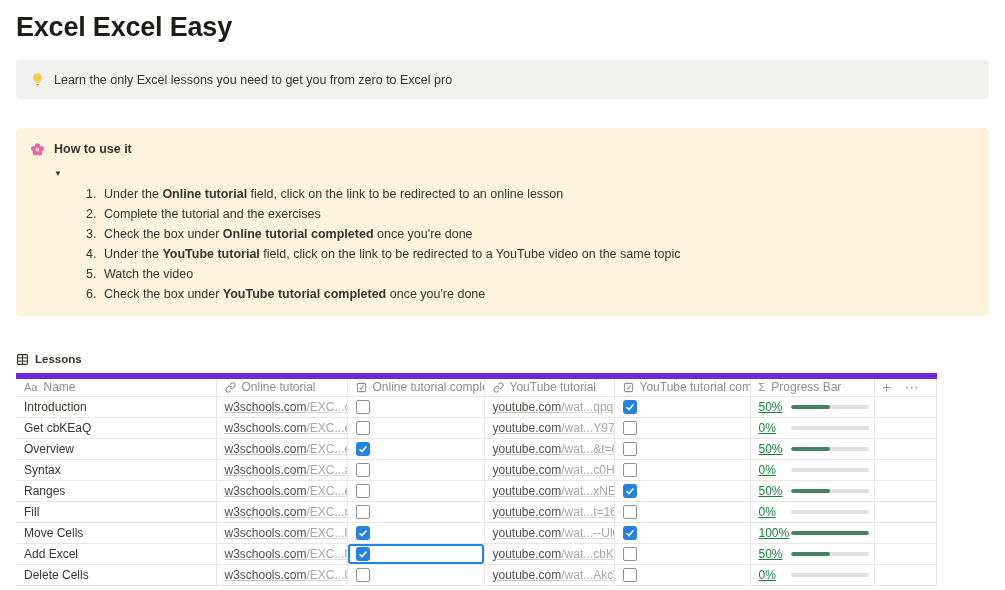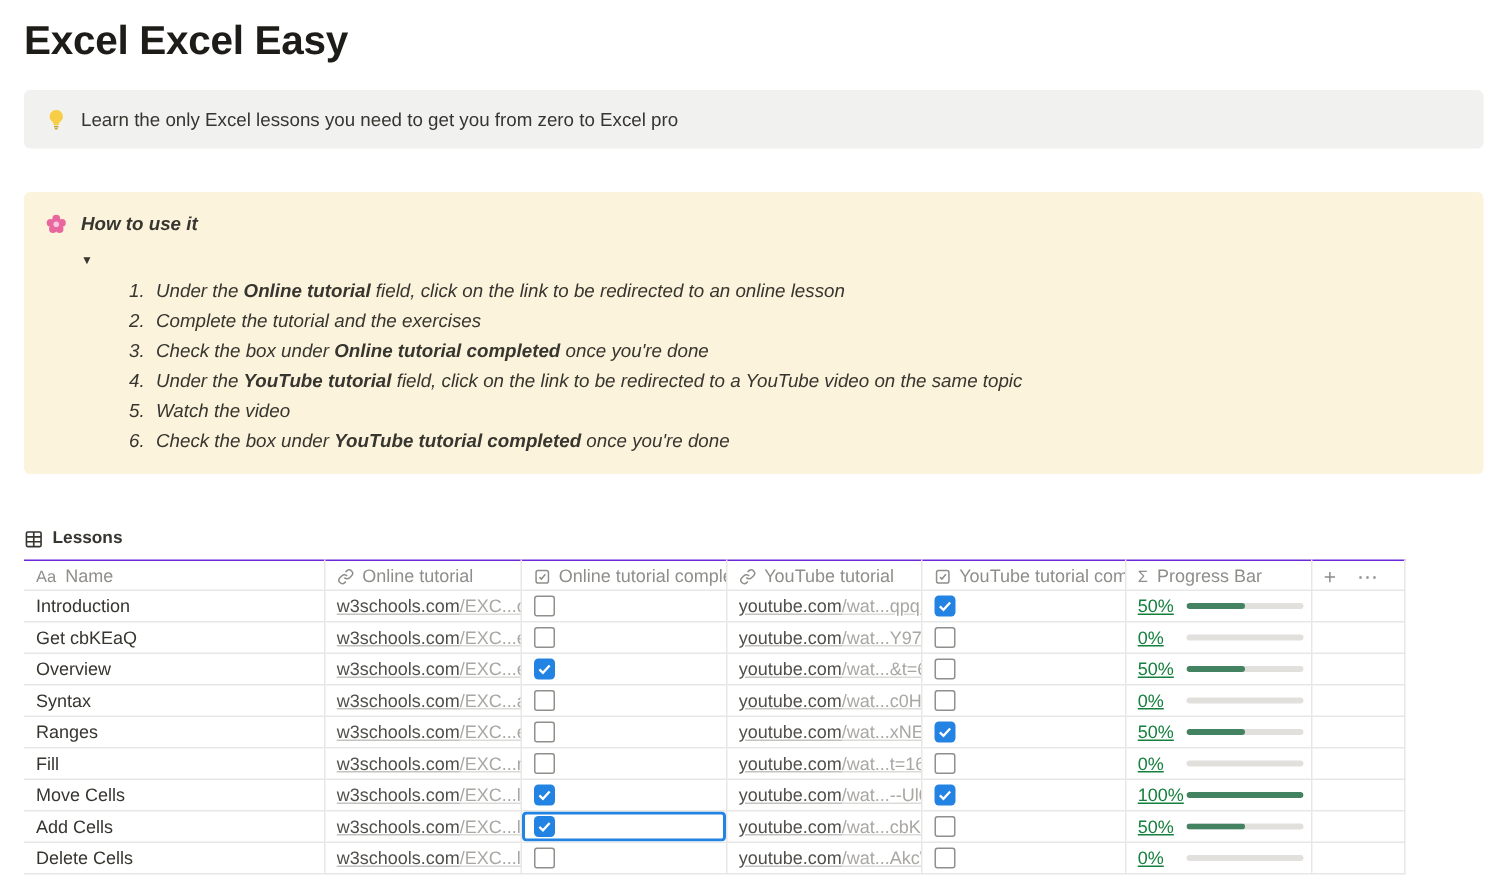--- a/index.html
+++ b/index.html
@@ -28,21 +28,20 @@
     text-align:center;
   }
   .callout-icon { flex:0 0 auto; width:15px; height:15px; display:inline-flex; }
   .callout-icon svg { width:15px; height:15px; display:block; }
 
   .callout-howto {
     margin-top:29px;
     background:var(--beige-bg,#fbf3db);
     padding:12px 14px 12px 14px;
     height:188px;
-    font-style:italic;
   }
   .howto-title-row { display:flex; align-items:center; gap:9px; line-height:18px; }
   .howto-title { font-weight:700; }
   .toggle-row {
     margin:6px 0 0 24px;
     display:flex; align-items:center; gap:8px;
     line-height:20px; cursor:pointer;
   }
   .toggle-arrow { font-size:8px; color:#37352f; }
   .howto-steps {
@@ -69,21 +68,21 @@
     width:920px; font-size:12px;
   }
   .lessons-table th, .lessons-table td {
     border-bottom:1px solid #e8e7e5;
     border-right:1px solid #e8e7e5;
     padding:0 8px;
     text-align:left; vertical-align:middle;
     white-space:nowrap; overflow:hidden;
   }
   .lessons-table thead th {
-    border-top:1px solid #6d28d9;
+    border-top:6px solid #6d28d9;
     height:20px;
     color:#8f8e8b; font-weight:400;
   }
   .lessons-table tbody td { height:21px; }
 
   .col-icon { display:inline-block; vertical-align:-2px; margin-right:6px; color:#8f8e8b; }
   .col-icon svg { display:block; }
   .col-icon-text { font-size:11px; vertical-align:0; font-weight:400; }
   .col-label { vertical-align:0; }
 
@@ -305,21 +304,21 @@
           <td class="cell cell-url"><span class="url-domain">youtube.com</span><span class="url-path">/wat...--Ul0o</span></td>
           <td class="cell cell-check"><span class="checkbox checked">
               <svg viewBox="0 0 14 14" width="12" height="12">
                 <path d="M3 7.3 L5.8 10 L11 4.2" stroke="#fff" stroke-width="1.8" fill="none"></path>
               </svg>
             </span></td>
           <td class="cell cell-progress"><span class="pct">100%</span><span class="bar"><span class="fill" style="width: 100%;"></span></span></td>
           <td class="cell cell-empty"></td>
         </tr>
         <tr>
-          <td class="cell cell-name">Add Cells</td>
+          <td class="cell cell-name">Add Excel</td>
           <td class="cell cell-url"><span class="url-domain">w3schools.com</span><span class="url-path">/EXC...ls.php</span></td>
           <td class="cell cell-check focused"><span class="checkbox checked">
               <svg viewBox="0 0 14 14" width="12" height="12">
                 <path d="M3 7.3 L5.8 10 L11 4.2" stroke="#fff" stroke-width="1.8" fill="none"></path>
               </svg>
             </span></td>
           <td class="cell cell-url"><span class="url-domain">youtube.com</span><span class="url-path">/wat...cbKEaQ</span></td>
           <td class="cell cell-check"><span class="checkbox"></span></td>
           <td class="cell cell-progress"><span class="pct">50%</span><span class="bar"><span class="fill" style="width: 50%;"></span></span></td>
           <td class="cell cell-empty"></td>

